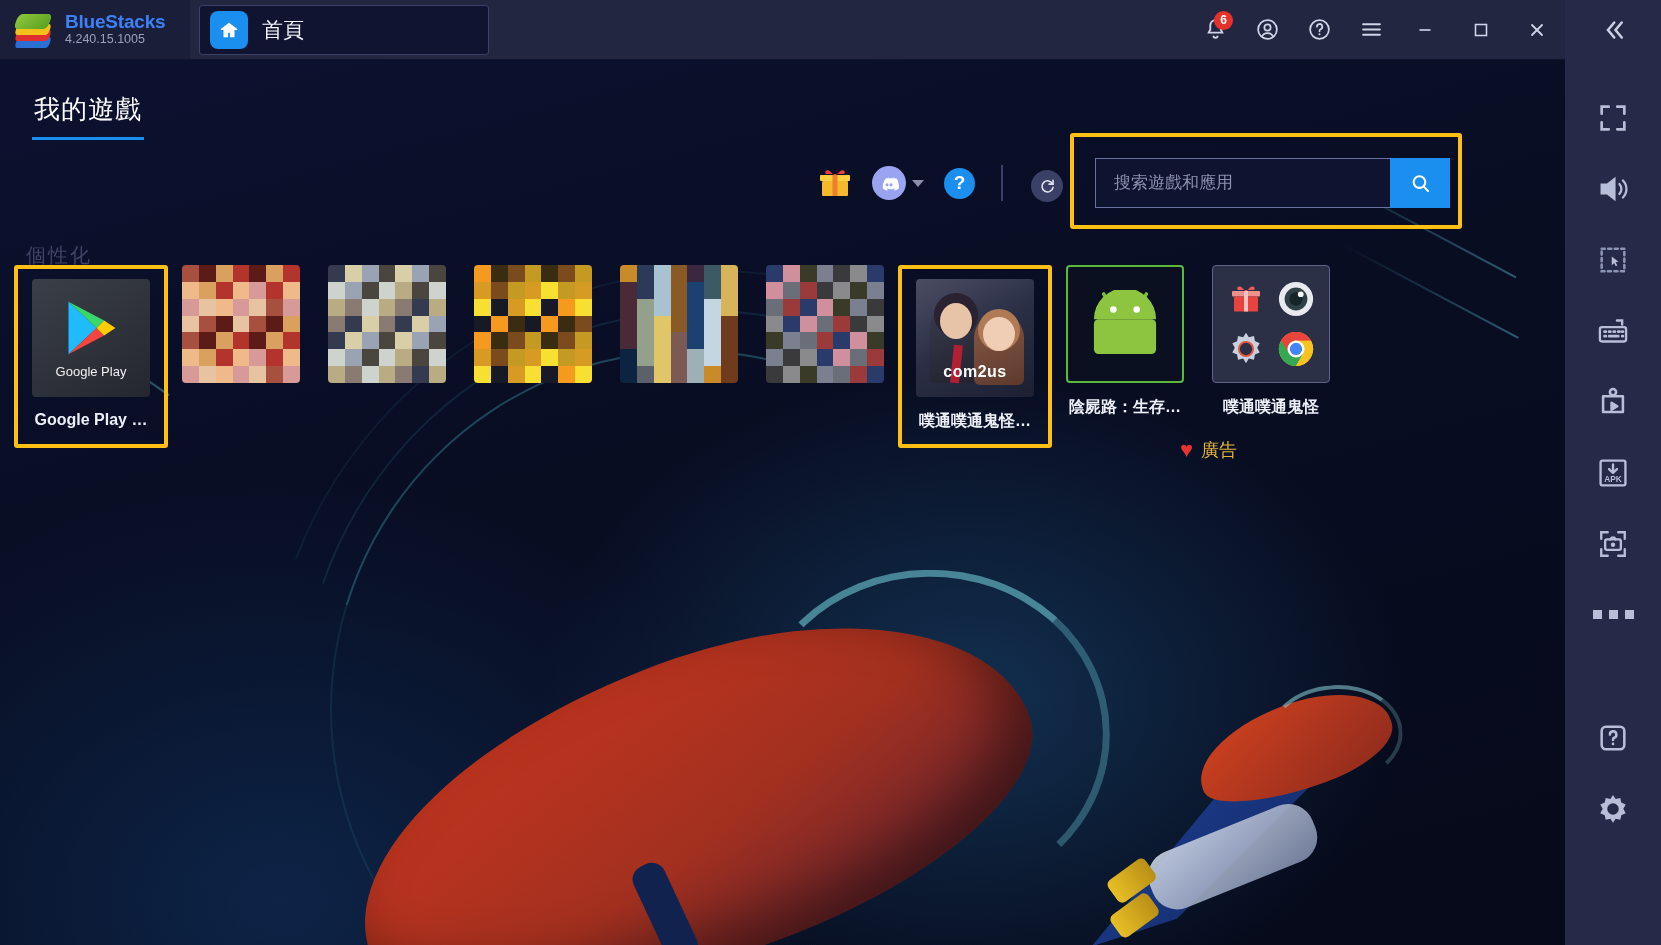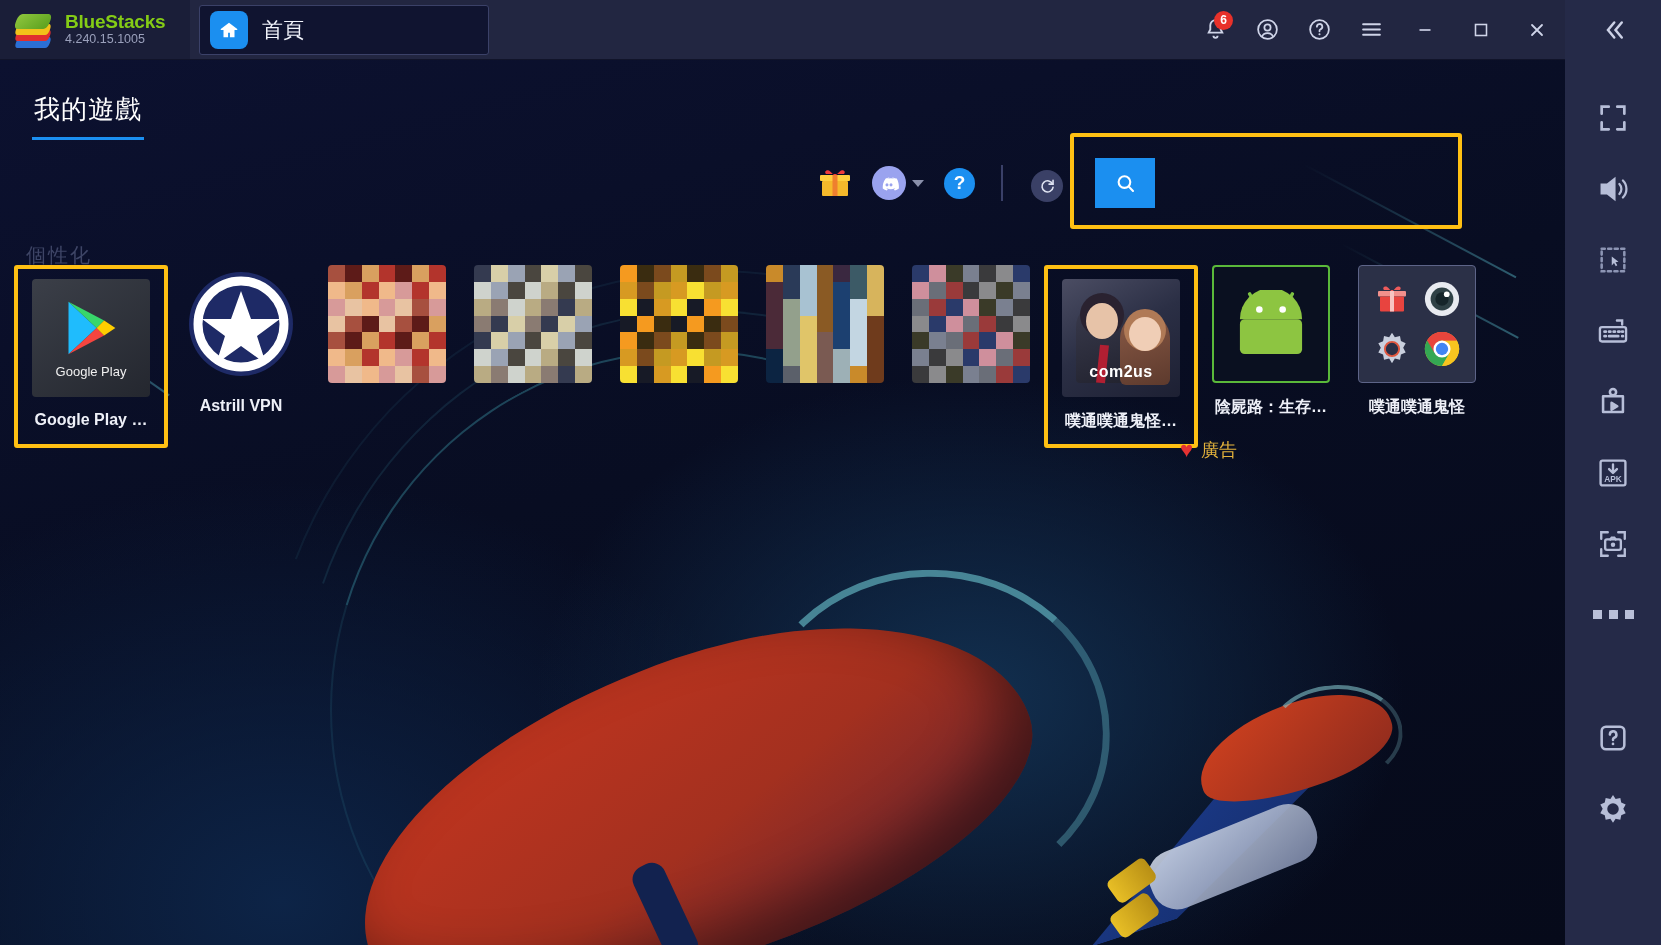--- a/index.html
+++ b/index.html
@@ -21,21 +21,21 @@
           height:100%; background:#1a1e38; }
   .bs-logo{ width:40px; height:36px; position:relative; flex:none; }
   .bs-logo i{ position:absolute; left:2px; width:34px; height:11px; border-radius:3px/5px;
               transform:skewX(-20deg); display:block; }
   .bs-logo i.b{ bottom:0;  background:#2b6fd4; }
   .bs-logo i.r{ bottom:7px; background:#e02f2f; }
   .bs-logo i.y{ bottom:13px; background:#f2c21a; }
   .bs-logo i.g{ bottom:19px; background:linear-gradient(135deg,#8fc63d,#5aa01e); height:15px;
                 border-radius:4px/6px; }
   .brand-txt{ line-height:1.05; }
-  .brand-name{ font-size:19px; font-weight:bold; color:#84cc16; letter-spacing:-.2px; }
+  .brand-name{ font-size:19px; font-weight:bold; color:#3b82f6; letter-spacing:-.2px; }
   .brand-ver{ font-size:12.5px; color:#9aa0bb; margin-top:1px; }
 
   .tab-home{
     margin-left:9px; height:50px; min-width:290px; background:#101430;
     border:1px solid #3b4168; border-radius:3px;
     display:flex; align-items:center; gap:14px; padding:0 22px 0 10px;
   }
   .home-ico{ width:38px; height:38px; border-radius:8px; background:#1b8ff0;
              display:flex; align-items:center; justify-content:center; flex:none; }
   .home-ico svg{ width:22px; height:22px; }
@@ -347,20 +347,21 @@
 
     <div class="refresh">
       <svg viewBox="0 0 24 24" fill="none" stroke="#dfe3f2" stroke-width="2" stroke-linecap="round" width="19" height="19">
         <path d="M18.5 9A7 7 0 1 0 19 13"></path>
           <path d="M19 4v5h-5"></path>
       </svg>
     </div>
 
     <div class="search-hl"></div>
     <div class="search-wrap">
+      <input class="search-input" type="text" placeholder="搜索遊戲和應用" style="">
       <button class="search-btn">
         <svg viewBox="0 0 24 24" fill="none" stroke="#ffffff" stroke-width="2" stroke-linecap="round" width="25" height="25">
           <circle cx="11" cy="10.6" r="5.6"></circle>
             <path d="M15.2 15l4 4.2"></path>
         </svg>
       </button>
     </div>
 
     <div class="ghost-label">個性化</div>
 
@@ -372,30 +373,20 @@
             <path d="M6 4l30 28L6 60z" fill="#1fbcfd"></path>
             <path d="M6 4l30 28 8-8z" fill="#38d66b"></path>
             <path d="M6 60l30-28 8 8z" fill="#f5453f"></path>
             <path d="M36 32l8-8 12 8-12 8z" fill="#ffce00"></path>
           </svg>
           <div class="gp-word">Google Play</div>
         </div>
         <div class="name">Google Play …</div>
       </div>
 
-      <div class="app">
-        <div class="icon astrill">
-          <svg viewBox="0 0 110 110" width="110" height="110">
-            <circle cx="55" cy="55" r="52" fill="#1e2a66"></circle>
-            <circle cx="55" cy="55" r="43" fill="none" stroke="#ffffff" stroke-width="9"></circle>
-            <path d="M55 22l10 28h29l-23 17 9 28-25-18-25 18 9-28-23-17h29z" fill="#ffffff"></path>
-          </svg>
-        </div>
-        <div class="name">Astrill VPN</div>
-      </div>
 
       <div class="app">
         <div class="icon mosaic" id="mo0" style="grid-template-columns: repeat(7, 1fr); grid-template-rows: repeat(7, 1fr);">
             <span style="background: rgb(167, 80, 63);"></span>
             <span style="background: rgb(93, 27, 24);"></span>
             <span style="background: rgb(217, 160, 95);"></span>
             <span style="background: rgb(179, 52, 44);"></span>
             <span style="background: rgb(93, 27, 24);"></span>
             <span style="background: rgb(217, 160, 95);"></span>
             <span style="background: rgb(179, 52, 44);"></span>

